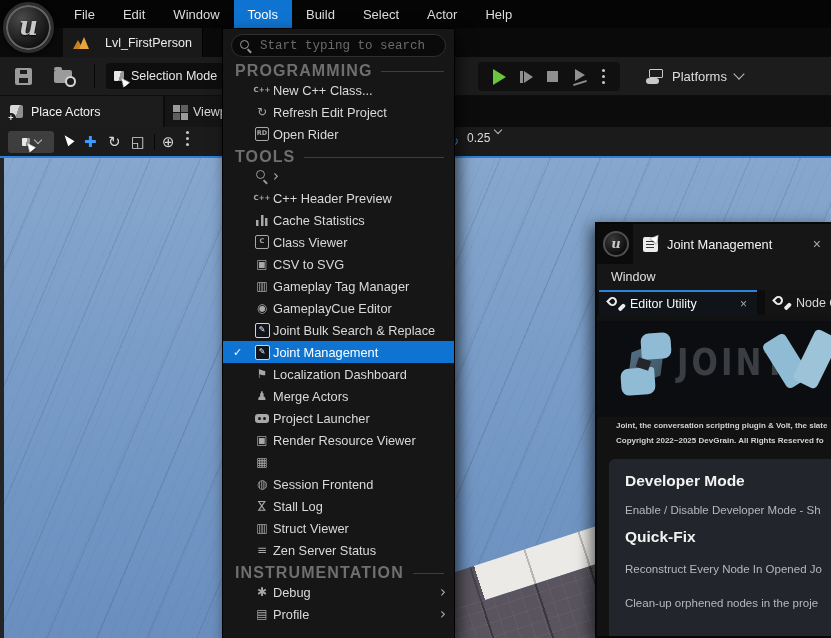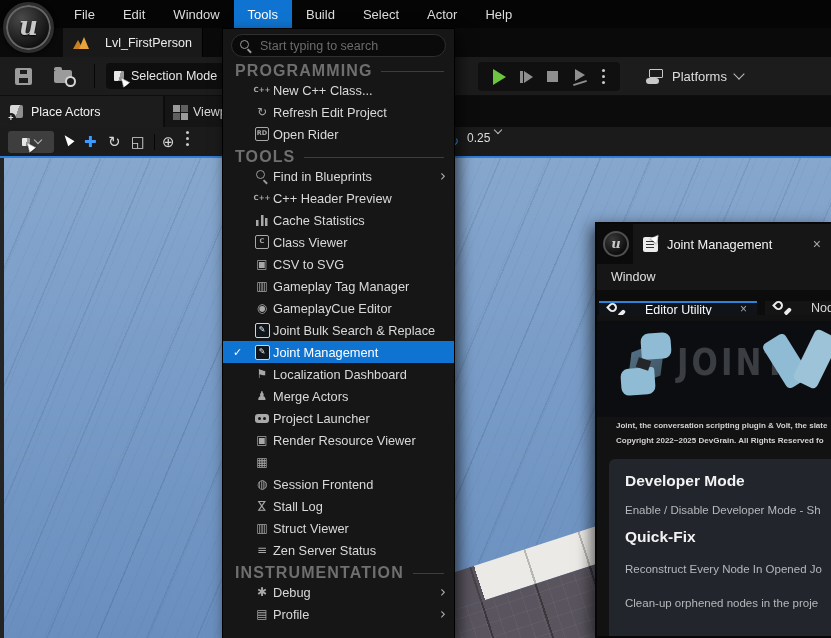--- a/index.html
+++ b/index.html
@@ -95,21 +95,21 @@
   #vp-struct .face{height:304px;background:#59545e;
     background-image:repeating-linear-gradient(90deg,rgba(0,0,0,.35) 0 2px,transparent 2px 57px),
       repeating-linear-gradient(0deg,rgba(255,255,255,.04) 0 1px,transparent 1px 14px),
       repeating-linear-gradient(90deg,rgba(255,255,255,.04) 0 1px,transparent 1px 14px);}
 
   
   #tools-menu{left:222px;top:28px;width:233px;height:612px;background:#161616;border:1px solid #000;
     box-sizing:border-box;z-index:100;box-shadow:4px 6px 14px rgba(0,0,0,.65);}
   #menu-search{margin:5px 8px 6px;height:21px;background:#0a0a0a;border:1px solid #2f2f2f;border-radius:12px;
     display:flex;align-items:center;gap:6px;padding:0 8px;}
-  #menu-search input{flex:1;background:transparent;border:none;outline:none;color:#cfcfcf;font-size:12.5px;font-family:Liberation Sans, sans-serif;}
+  #menu-search input{flex:1;background:transparent;border:none;outline:none;color:#cfcfcf;font-size:12.5px;font-family:Liberation Mono, monospace;}
   #menu-search input::placeholder{color:#6b6b6b;}
   .mag{position:relative;width:12px;height:12px;flex:0 0 auto;}
   .mag::before{content:'';position:absolute;top:0;left:0;width:7px;height:7px;border:1.5px solid #9a9a9a;border-radius:50%;}
   .mag::after{content:'';position:absolute;right:0;bottom:0;width:5px;height:1.5px;background:#9a9a9a;transform:rotate(45deg);}
   .msection{display:flex;align-items:center;height:16px;margin-top:4px;padding-left:12px;}
   .msection .t{font-size:16px;font-weight:bold;letter-spacing:1.1px;color:#6f6f6f;}
   .msection .ln{flex:1;border-top:1px solid #3d3d3d;margin:0 10px 0 9px;}
   .mrow{display:flex;align-items:center;height:22px;padding:0 8px 0 10px;}
   .mrow.sel{background:#0f74d1;}
   .mcheck{width:18px;font-size:11px;color:#fff;flex:0 0 auto;}
@@ -135,21 +135,21 @@
   #jw-ue-logo .u{font-family:"DejaVu Serif",serif;font-style:italic;font-weight:bold;font-size:13px;color:#c9c9c9;margin-top:-1px;}
   #jw-title-tab{position:absolute;left:36px;top:0;right:0;height:40px;background:#161616;display:flex;align-items:center;gap:9px;padding-left:10px;}
   .jm-ic{position:relative;width:15px;height:15px;background:#ececec;border-radius:2px;}
   .jm-ic::before{content:'';position:absolute;left:3px;top:4px;width:8px;height:1.5px;background:#333;box-shadow:0 3px 0 #333,0 6px 0 #333;}
   .jm-ic::after{content:'';position:absolute;right:-2px;top:-3px;border-left:4px solid transparent;border-right:4px solid transparent;border-bottom:8px solid #fff;transform:rotate(40deg);filter:drop-shadow(0 0 1px #000);}
   #jw-title-tab .lbl{font-size:12.8px;color:#f2f2f2;flex:1;}
   .xbtn{font-size:14px;color:#a9a9a9;padding:0 10px;line-height:1;}
   #jw-menurow{height:26px;background:#161616;display:flex;align-items:center;padding-left:14px;}
   #jw-menurow .lbl{font-size:12.5px;color:#e0e0e0;}
   #jw-tabstrip{position:relative;height:25px;background:#0c0c0c;}
-  .jw-tab{position:absolute;top:11px;height:25px;display:flex;align-items:flex-start;gap:24px;padding:0 6px 0 9px;box-sizing:border-box;}
+  .jw-tab{position:absolute;top:0;height:25px;display:flex;align-items:center;gap:9px;padding:0 6px 0 9px;box-sizing:border-box;}
   #jw-tab1{left:2px;width:158px;background:#101318;border-top:2px solid #2f83d6;}
   #jw-tab1 .lbl{font-size:12.5px;color:#fafafa;flex:1;}
   #jw-tab2{left:168px;width:120px;background:#141414;}
   #jw-tab2 .lbl{font-size:12.5px;color:#d8d8d8;white-space:nowrap;}
   .xbtn.t{font-size:12px;padding:0 4px;}
   .wrench{position:relative;width:13px;height:13px;}
   .wrench::before{content:'';position:absolute;right:1px;bottom:0;width:3.5px;height:8px;background:#ececec;border-radius:1.5px;transform:rotate(45deg);transform-origin:50% 100%;}
   .wrench::after{content:'';position:absolute;left:0;top:0;width:5px;height:5px;border:2.5px solid #ececec;border-radius:50% 50% 50% 0;transform:rotate(45deg);}
   #jw-content{position:relative;height:325px;background:#121212;}
   #jw-logo{position:absolute;left:0;top:6px;width:100%;height:96px;background:#0c0d10;}
@@ -296,21 +296,20 @@
       </div>
       <div class="msection">
         <span class="t">TOOLS</span>
         <span class="ln"></span>
       </div>
       <div class="mrow">
         <span class="mcheck"></span>
         <span class="mic mag2">
           <span class="mag"></span>
         </span>
-        <span class="mlabel">Find in Blueprints</span>
         <span class="marrow g">›</span>
       </div>
       <div class="mrow">
         <span class="mcheck"></span>
         <span class="mic cpp">C++</span>
         <span class="mlabel">C++ Header Preview</span>
       </div>
       <div class="mrow">
         <span class="mcheck"></span>
         <span class="mic bars">

